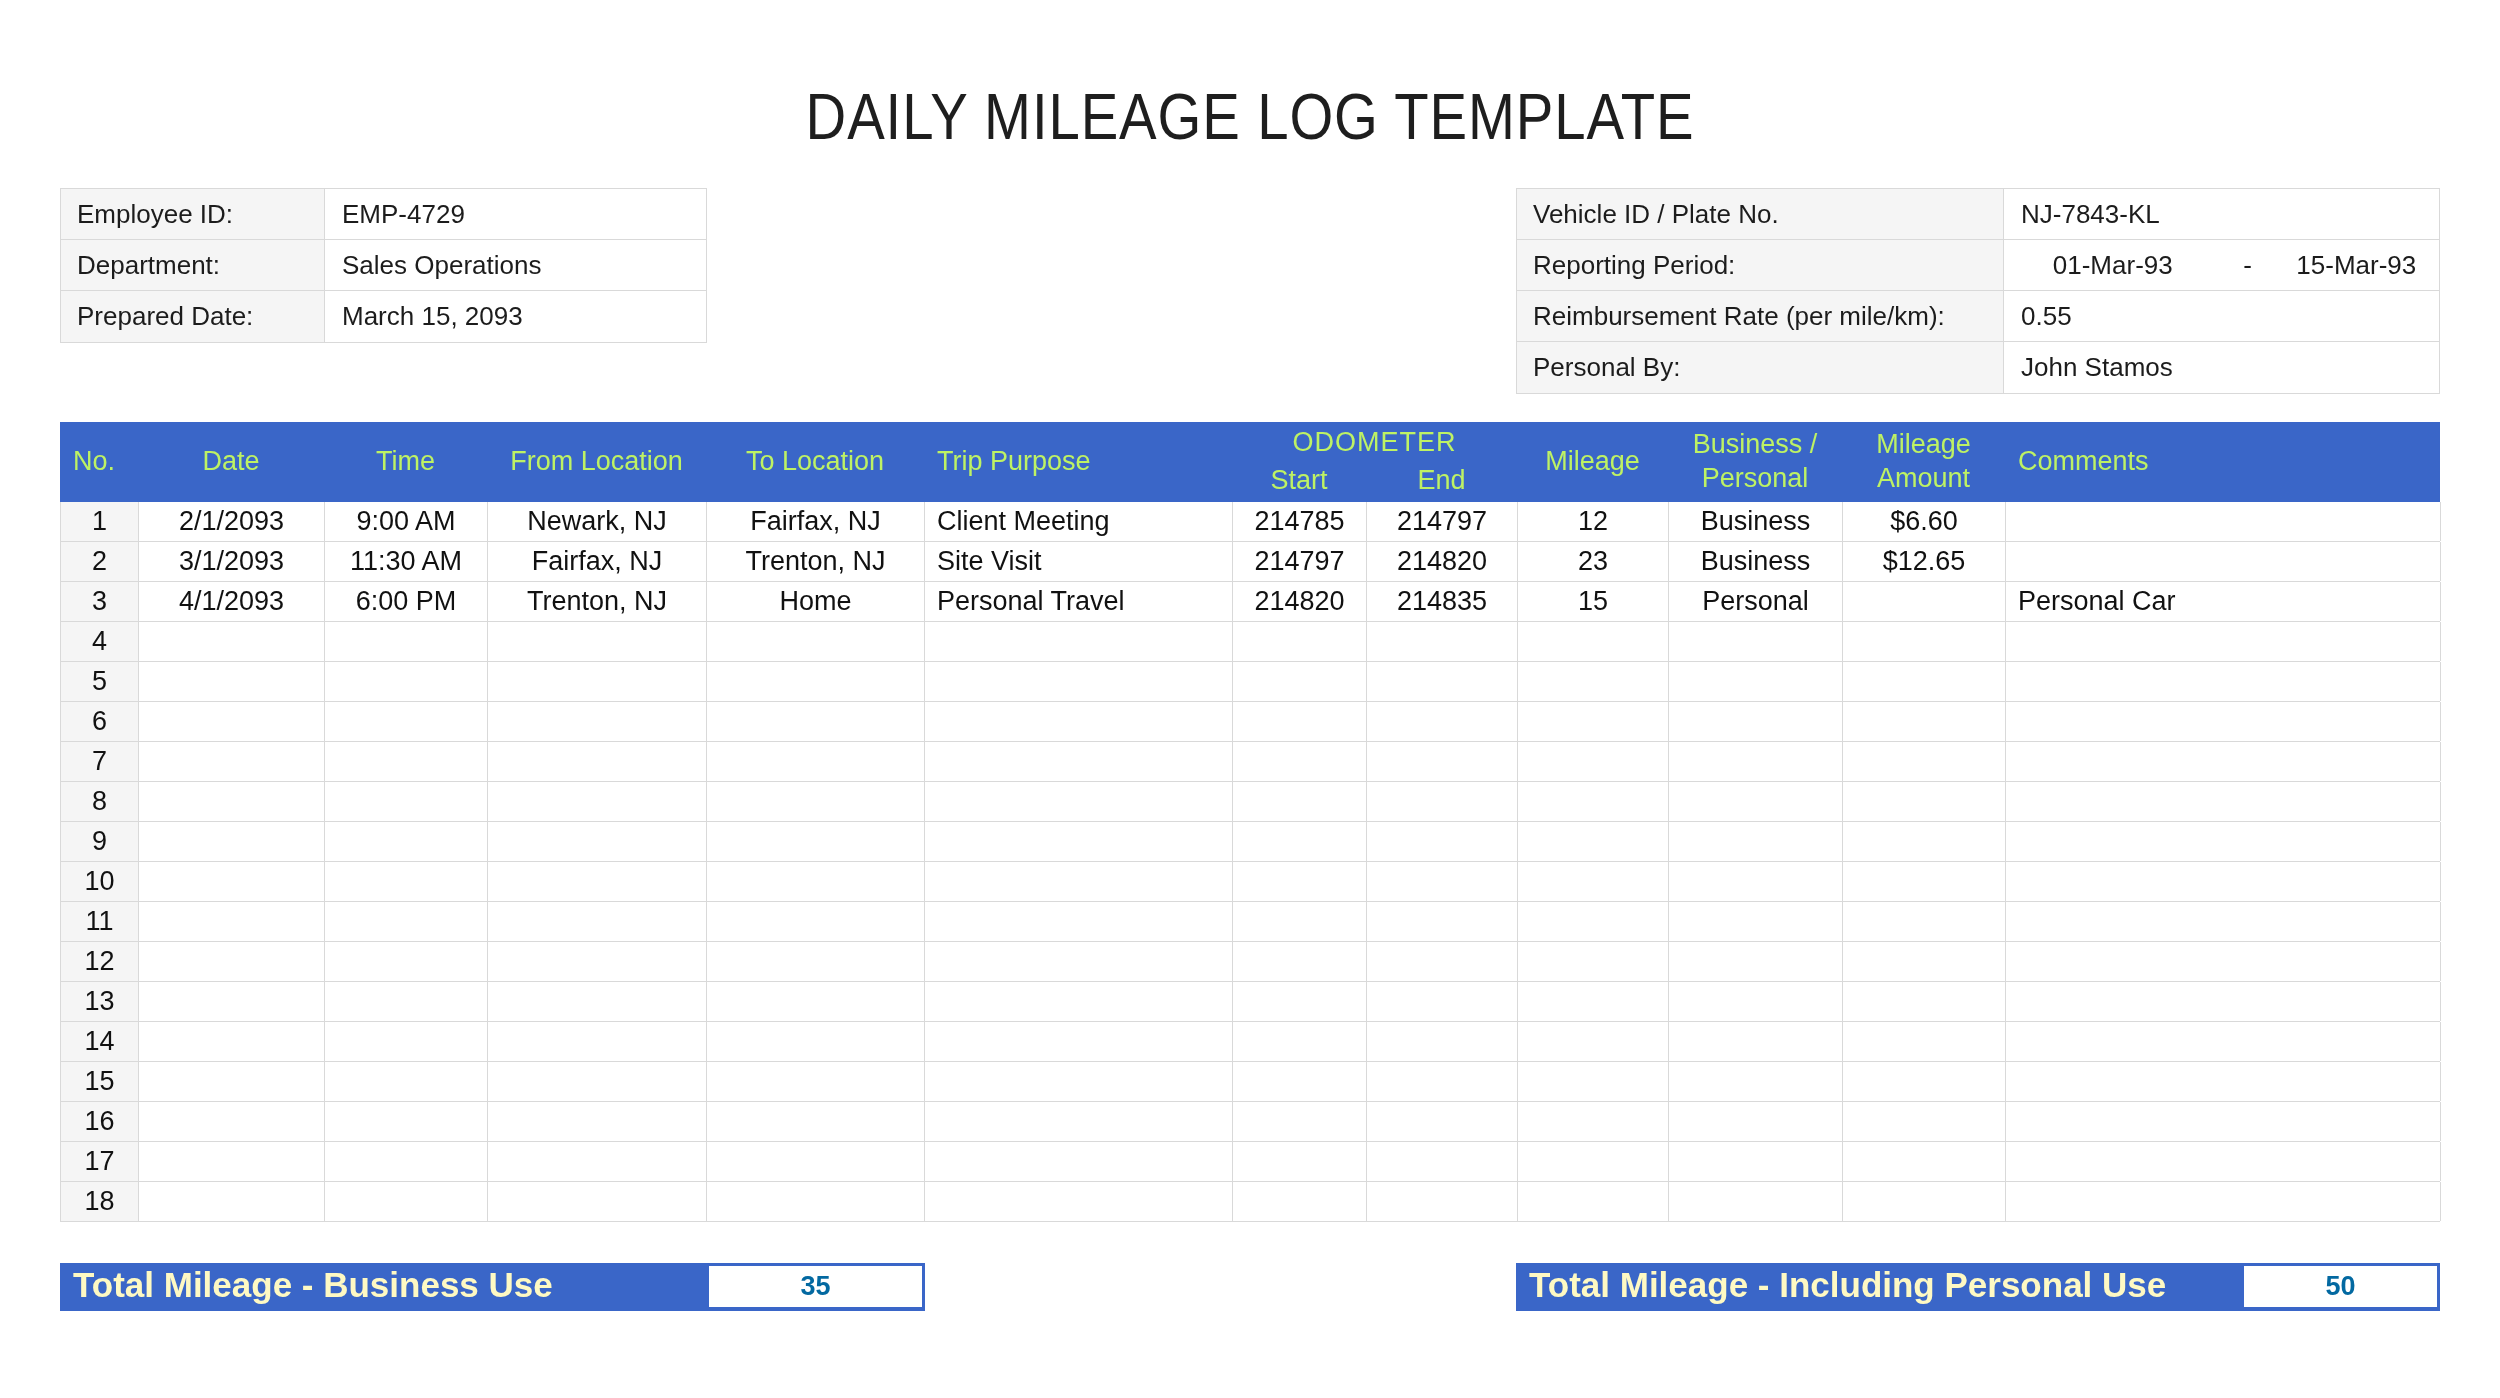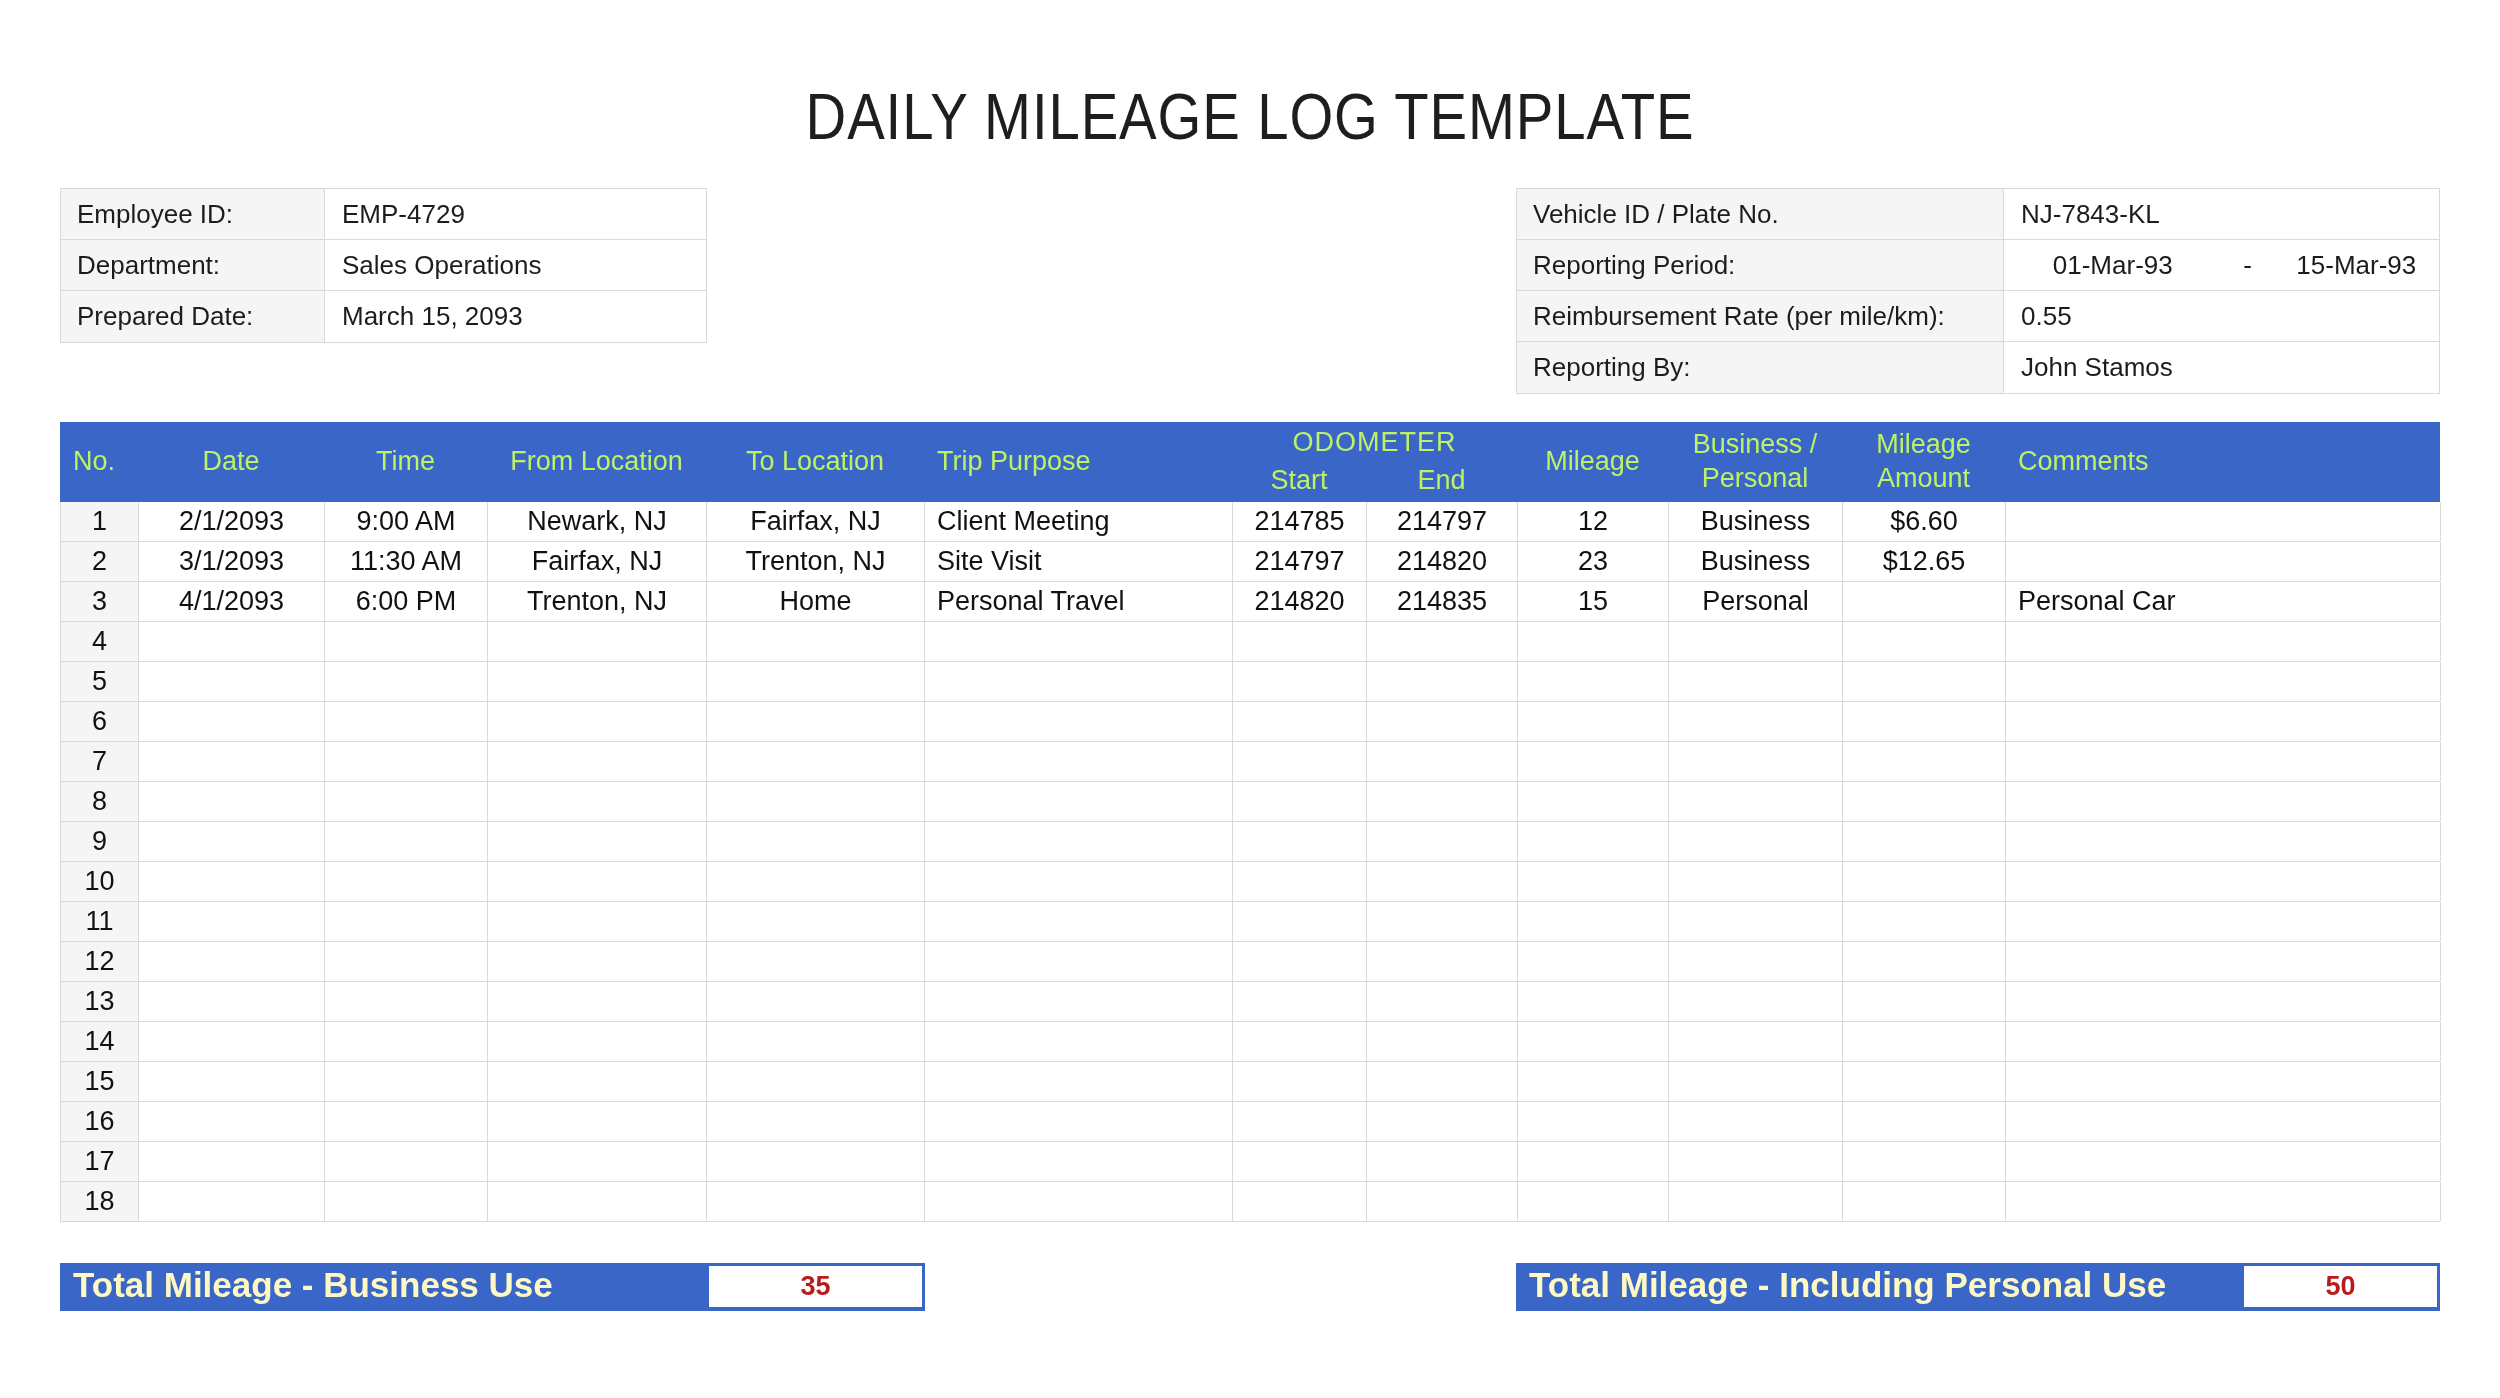--- a/index.html
+++ b/index.html
@@ -50,21 +50,21 @@
   
   .total { position:absolute; top:1263px; height:48px; display:flex; border-bottom:4px solid #3a66c8; }
   .total-business { left:60px;  width:865px; }
   .total-personal { left:1516px; width:924px; }
   .total-label { background:#3a66c8; color:#fef9c3; font-weight:bold; font-size:35px;
                  display:flex; align-items:center; padding-left:13px; white-space:nowrap; }
   .total-business .total-label { flex:0 0 646px; }
   .total-personal .total-label { flex:0 0 725px; }
   .total-value { flex:1; background:#ffffff; border:3px solid #3a66c8; border-bottom:none;
                  display:flex; align-items:center; justify-content:center;
-                 font-size:27px; font-weight:600; color:#b91c1c; }
+                 font-size:27px; font-weight:600; color:#0369a1; }
 </style>
 </head>
 <body>
 
 <div class="page">
 
   <div class="title"><span>DAILY MILEAGE LOG TEMPLATE</span></div>
 
   <div class="info info-left">
     <div class="info-row">
@@ -92,21 +92,21 @@
         <span>01-Mar-93</span>
         <span>-</span>
         <span>15-Mar-93</span>
       </div>
     </div>
     <div class="info-row">
       <div class="info-label">Reimbursement Rate (per mile/km):</div>
       <div class="info-value">0.55</div>
     </div>
     <div class="info-row">
-      <div class="info-label">Reporting By:</div>
+      <div class="info-label">Personal By:</div>
       <div class="info-value">John Stamos</div>
     </div>
   </div>
 
   <div class="mtable">
     <div class="thead">
       <div class="hcell hleft">No.</div>
       <div class="hcell">Date</div>
       <div class="hcell">Time</div>
       <div class="hcell">From Location</div>

